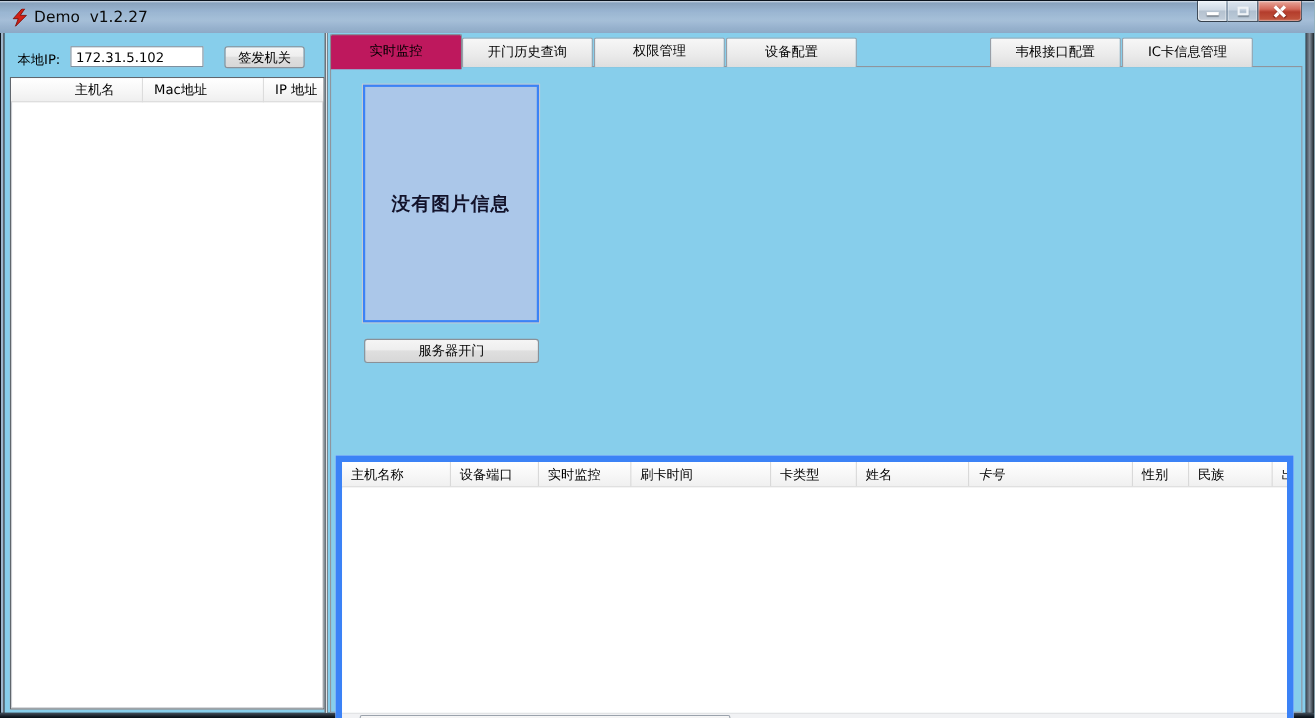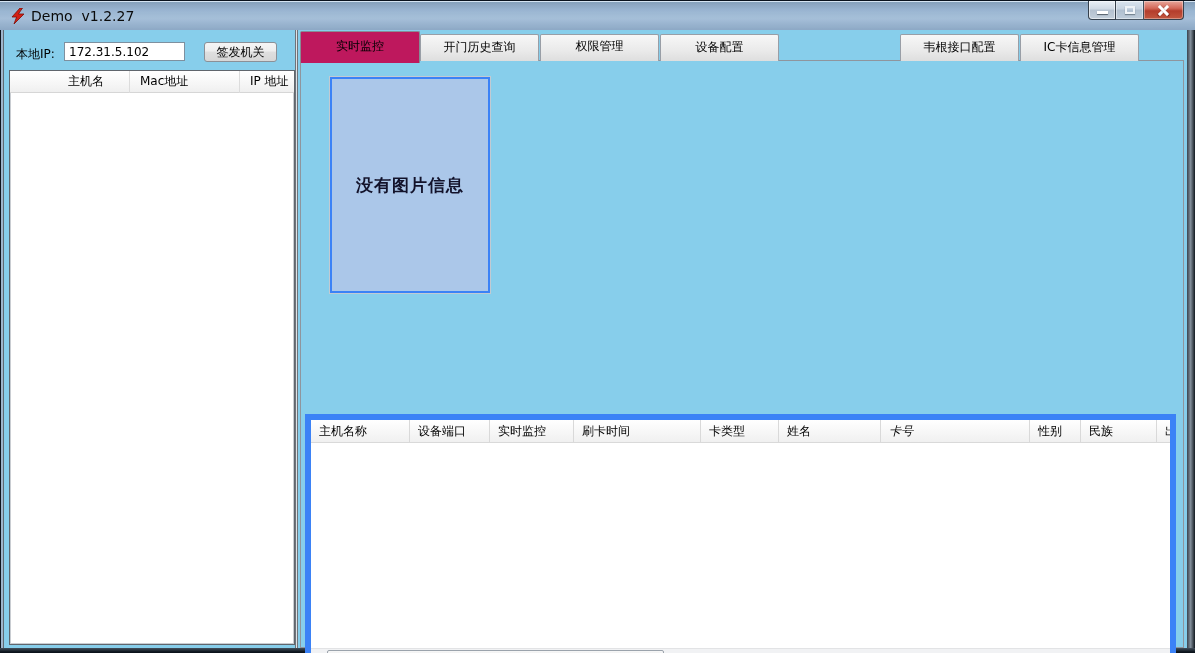--- a/index.html
+++ b/index.html
@@ -145,20 +145,21 @@
   <div class="tab" style="left:660px;">设备配置</div>
   <div class="tab" style="left:900px;">韦根接口配置</div>
   <div class="tab" style="left:1020px;">IC卡信息管理</div>
 
   <div class="tabpage"></div>
 
   <div class="photo-box">
     <span>没有图片信息</span>
   </div>
 
+  <button class="btn" style="left:331px; top:308px; width:159px; height:22px; z-index:5;">服务器开门</button>
 
   <span class="lbl" style="left:527px; top:81px;">卡号:</span>
   <input class="tb-dis" style="left: 598px; top: 78px; width: 176px; height: 20px;" readonly="" value="">
   <span class="lbl" style="left:527px; top:114px;">姓名:</span>
   <input class="tb-dis" style="left: 598px; top: 111px; width: 176px; height: 20px;" readonly="" value="">
   <span class="lbl" style="left:527px; top:147px;">性别:</span>
   <input class="tb-dis" style="left: 598px; top: 144px; width: 176px; height: 20px;" readonly="" value="">
   <span class="lbl" style="left:527px; top:180px;">出生年月:</span>
   <input class="tb-dis" style="left: 598px; top: 177px; width: 176px; height: 20px;" readonly="" value="">
   <span class="lbl" style="left:527px; top:211px;">民族:</span>

